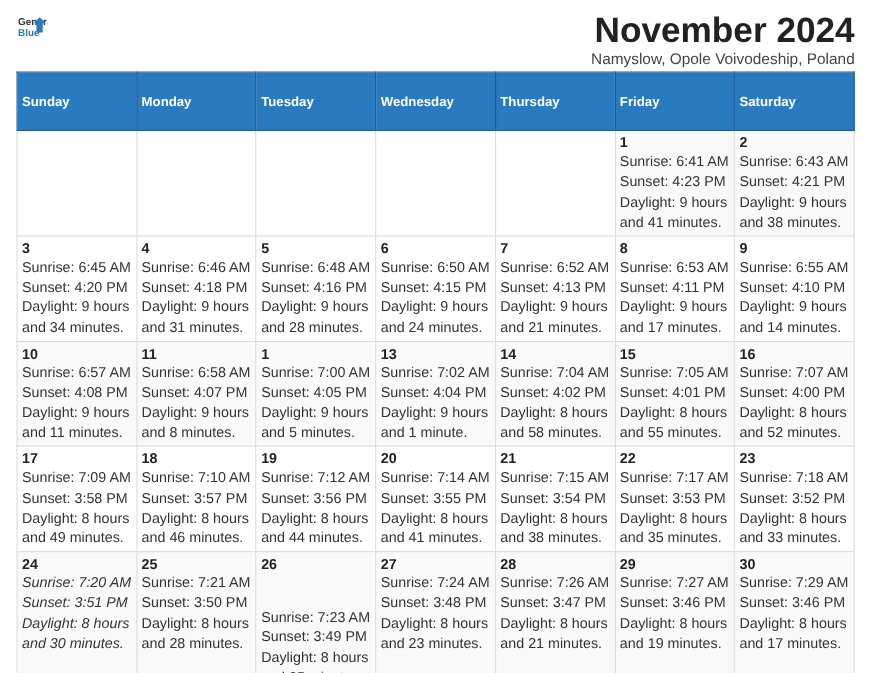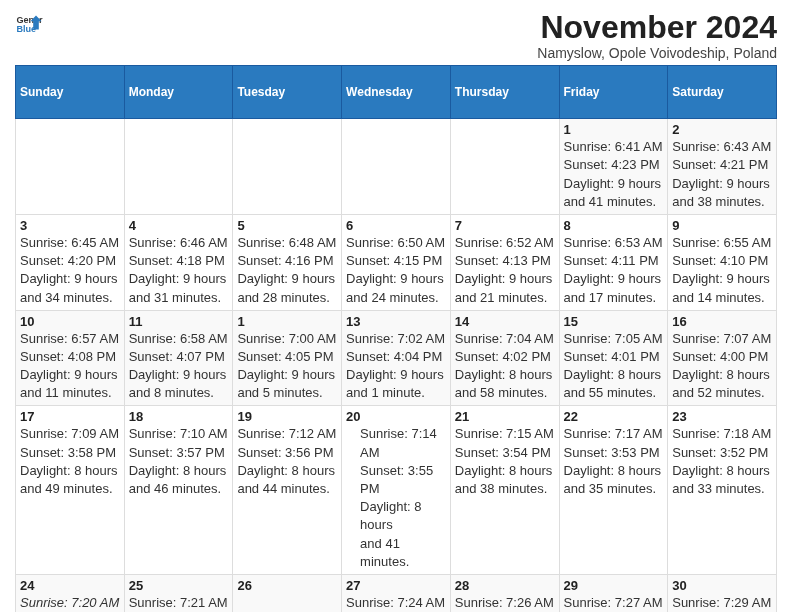--- a/index.html
+++ b/index.html
@@ -255,21 +255,21 @@
           </td>
           <td>
             <span class="day-number">19</span>
             <div class="day-info" style="white-space: pre-line;">Sunrise: 7:12 AM
 Sunset: 3:56 PM
 Daylight: 8 hours
 and 44 minutes.</div>
           </td>
           <td>
             <span class="day-number">20</span>
-            <div class="day-info" style="white-space: pre-line; margin-left: 14px;">Sunrise: 7:14 AM
+            <div class="day-info" style="white-space: pre-line;">Sunrise: 7:14 AM
 Sunset: 3:55 PM
 Daylight: 8 hours
 and 41 minutes.</div>
           </td>
           <td>
             <span class="day-number">21</span>
             <div class="day-info" style="white-space: pre-line;">Sunrise: 7:15 AM
 Sunset: 3:54 PM
 Daylight: 8 hours
 and 38 minutes.</div>

